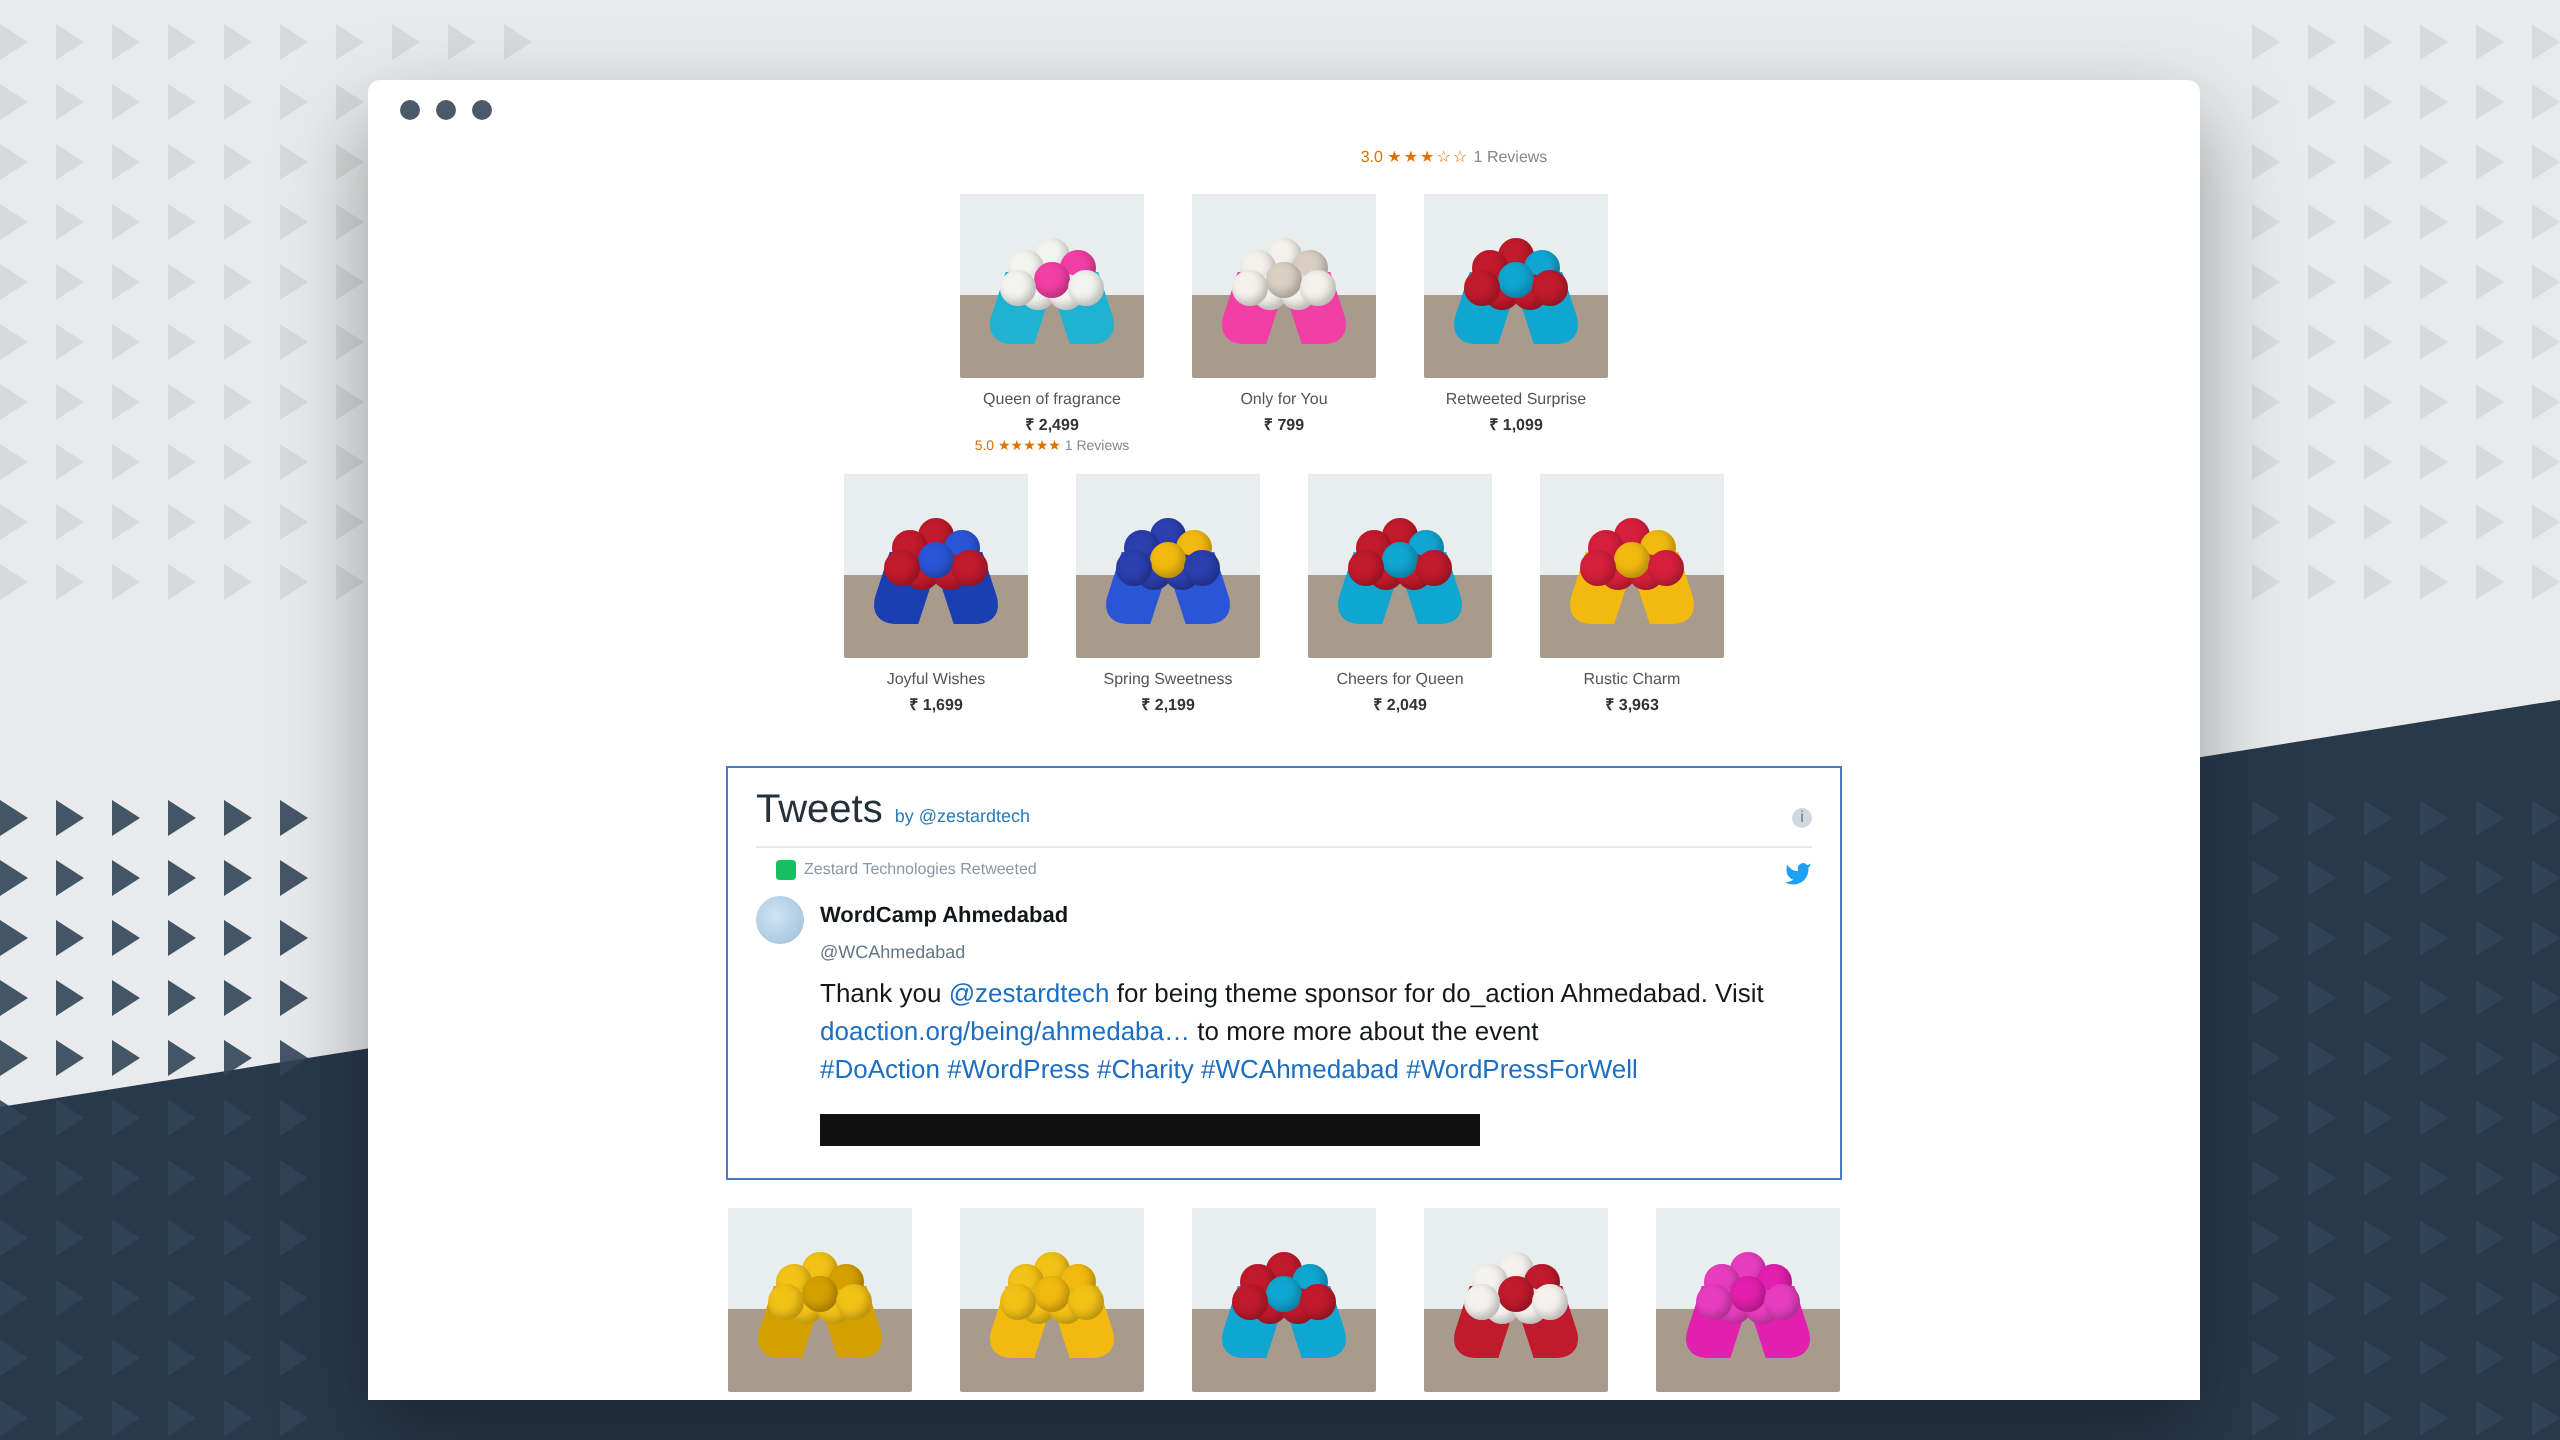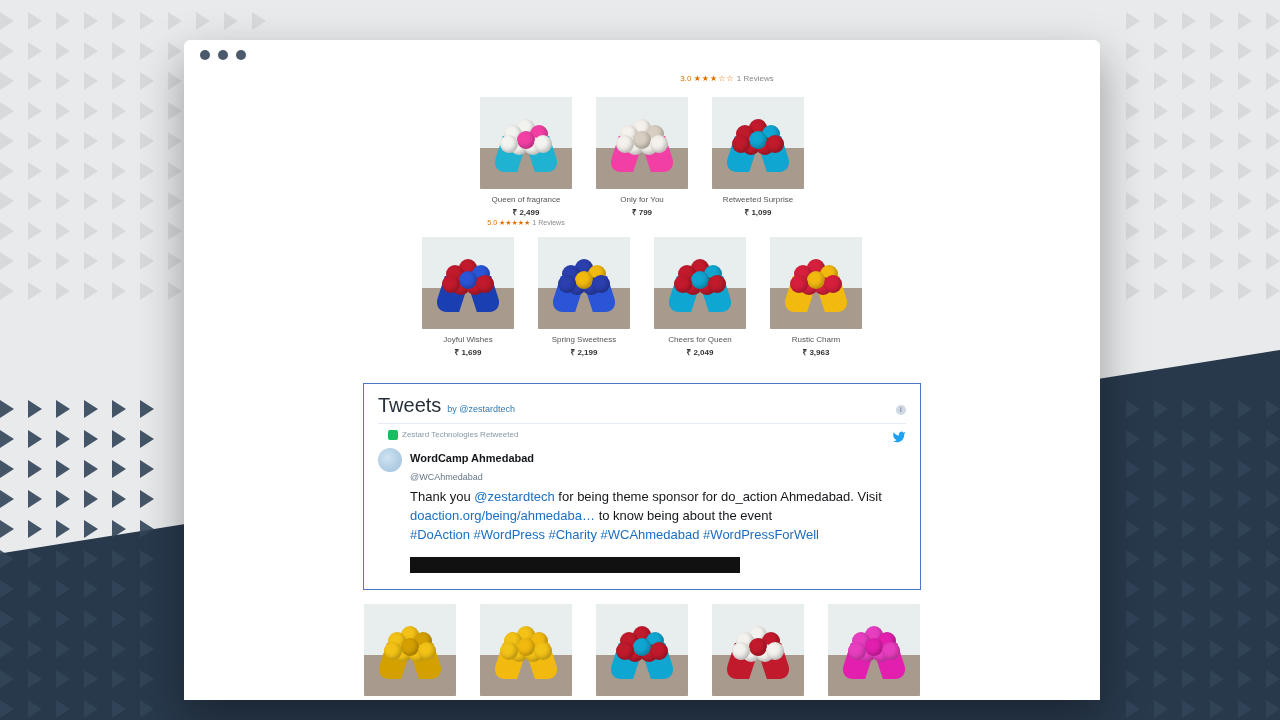--- a/index.html
+++ b/index.html
@@ -622,21 +622,21 @@
           </span>
         </div>
         <div class="tweet">
           <div class="avatar"></div>
           <div class="tweet-body">
             <div>
               <span class="tweet-name">WordCamp Ahmedabad</span><br>
               <span class="tweet-handle">@WCAhmedabad</span>
             </div>
             <div class="tweet-text">
-              <span>Thank you </span><span class="link">@zestardtech</span><span> for being theme sponsor for do_action Ahmedabad. Visit </span><span class="link">doaction.org/being/ahmedaba…</span><span> to know being about the event</span><br><span class="link">#DoAction #WordPress #Charity #WCAhmedabad #WordPressForWell</span>
+              <span>Thank you </span><span class="link">@zestardtech</span><span> for being theme sponsor for do_action Ahmedabad. Visit </span><span class="link">doaction.org/being/ahmedaba…</span><span> to more more about the event</span><br><span class="link">#DoAction #WordPress #Charity #WCAhmedabad #WordPressForWell</span>
             </div>
           </div>
         </div>
         <div class="tweet-media"></div>
       </div>
 
       <div class="grid bottom" id="row2">
           <div class="card">
             <div class="thumb">
               <div class="bg1"></div>

